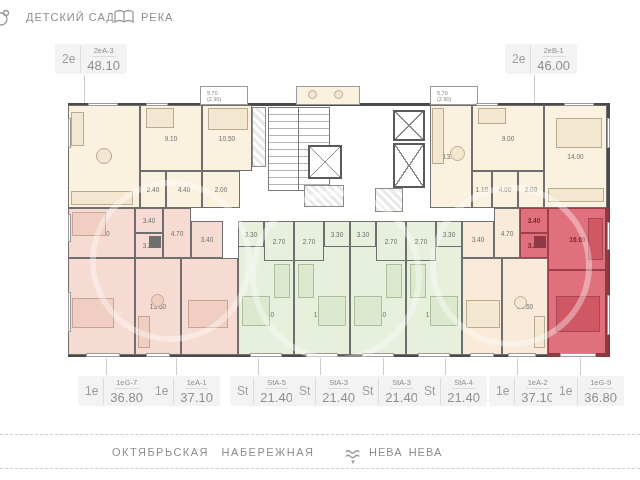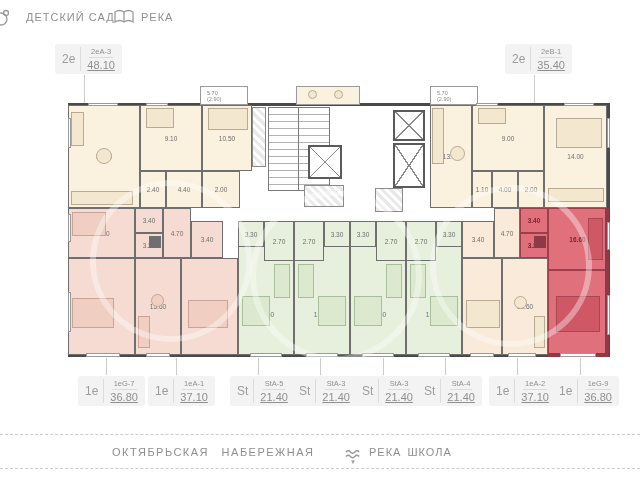--- a/index.html
+++ b/index.html
@@ -35,21 +35,21 @@
   .fr{border-color:#a64753;background:#cf5864;}
   .fc{border-radius:50%;}
   .blockg{position:absolute;background:#6f6f6f;}
   .blockr{position:absolute;background:#8e3944;}
   .leader{position:absolute;width:1px;background:#cccccc;}
   .chip{position:absolute;height:30px;box-sizing:border-box;background:#f3f3f4;border-radius:3px;
         display:flex;align-items:center;gap:5px;padding:3px 7px;}
   .chip-type{font-size:12px;color:#9c9c9c;}
   .chip-col{display:flex;flex-direction:column;align-items:center;border-left:1px solid #dcdcdc;padding-left:6px;}
   .chip-code{font-size:7.5px;color:#8f8f8f;padding:0 2px 1px;border-bottom:1px solid #dcdcdc;margin-bottom:1px;white-space:nowrap;}
-  .chip-area{font-size:11px;color:#8f8f8f;text-decoration:underline;}
+  .chip-area{font-size:13px;color:#8f8f8f;}
   .dash{position:absolute;left:0;width:640px;border-top:1px dashed #cdcdcd;}
   .street{position:absolute;font-size:11px;letter-spacing:1.5px;word-spacing:8px;color:#8f8f8f;}
   .wm{position:absolute;border-radius:50%;border:6px solid rgba(255,255,255,0.38);pointer-events:none;}
 </style>
 </head>
 <body>
 
 <div id="screen">
 
   <svg style="position:absolute;left:-9px;top:7px;width:20px;height:20px;" viewBox="0 0 20 20">
@@ -68,21 +68,21 @@
     <span class="chip-type">2е</span>
     <span class="chip-col">
       <span class="chip-code">2еА-3</span>
       <span class="chip-area">48.10</span>
     </span>
   </div>
   <div class="chip" style="left:505px;top:44px;">
     <span class="chip-type">2е</span>
     <span class="chip-col">
       <span class="chip-code">2еВ-1</span>
-      <span class="chip-area">35.40</span>
+      <span class="chip-area">46.00</span>
     </span>
   </div>
   <div class="leader" style="left:84px;top:75px;height:29px;"></div>
   <div class="leader" style="left:534px;top:75px;height:29px;"></div>
 
   <div class="wall" style="left:68px;top:103px;width:542px;height:3px;"></div>
   <div class="wall" style="left:68px;top:353px;width:542px;height:4px;"></div>
   <div class="wall" style="left:68px;top:103px;width:3px;height:254px;"></div>
   <div class="wall" style="left:607px;top:103px;width:3px;height:254px;"></div>
 
@@ -375,16 +375,16 @@
     </span>
   </div>
 
   <div class="dash" style="top:434px;"></div>
   <div class="street" style="left:112px;top:446px;">ОКТЯБРЬСКАЯ НАБЕРЕЖНАЯ</div>
   <svg style="position:absolute;left:345px;top:449px;width:18px;height:10px;" viewBox="0 0 18 10">
     <path d="M1,3 q2.2,-2.4 4.4,0 t4.4,0 t4.4,0" fill="none" stroke="#9a9a9a" stroke-width="1.4"></path>
     <path d="M1,7.5 q2.2,-2.4 4.4,0 t4.4,0 t4.4,0" fill="none" stroke="#9a9a9a" stroke-width="1.4"></path>
   </svg>
   <div style="position:absolute;left:350px;top:459px;font-size:6px;color:#9a9a9a;">▼</div>
-  <div class="street" style="left:369px;top:446px;letter-spacing:1px;word-spacing:2px;">РЕКА ШКОЛА</div>
+  <div class="street" style="left:369px;top:446px;letter-spacing:1px;word-spacing:2px;">НЕВА НЕВА</div>
   <div class="dash" style="top:468px;"></div>
 
 </div>
 
 </body></html>

